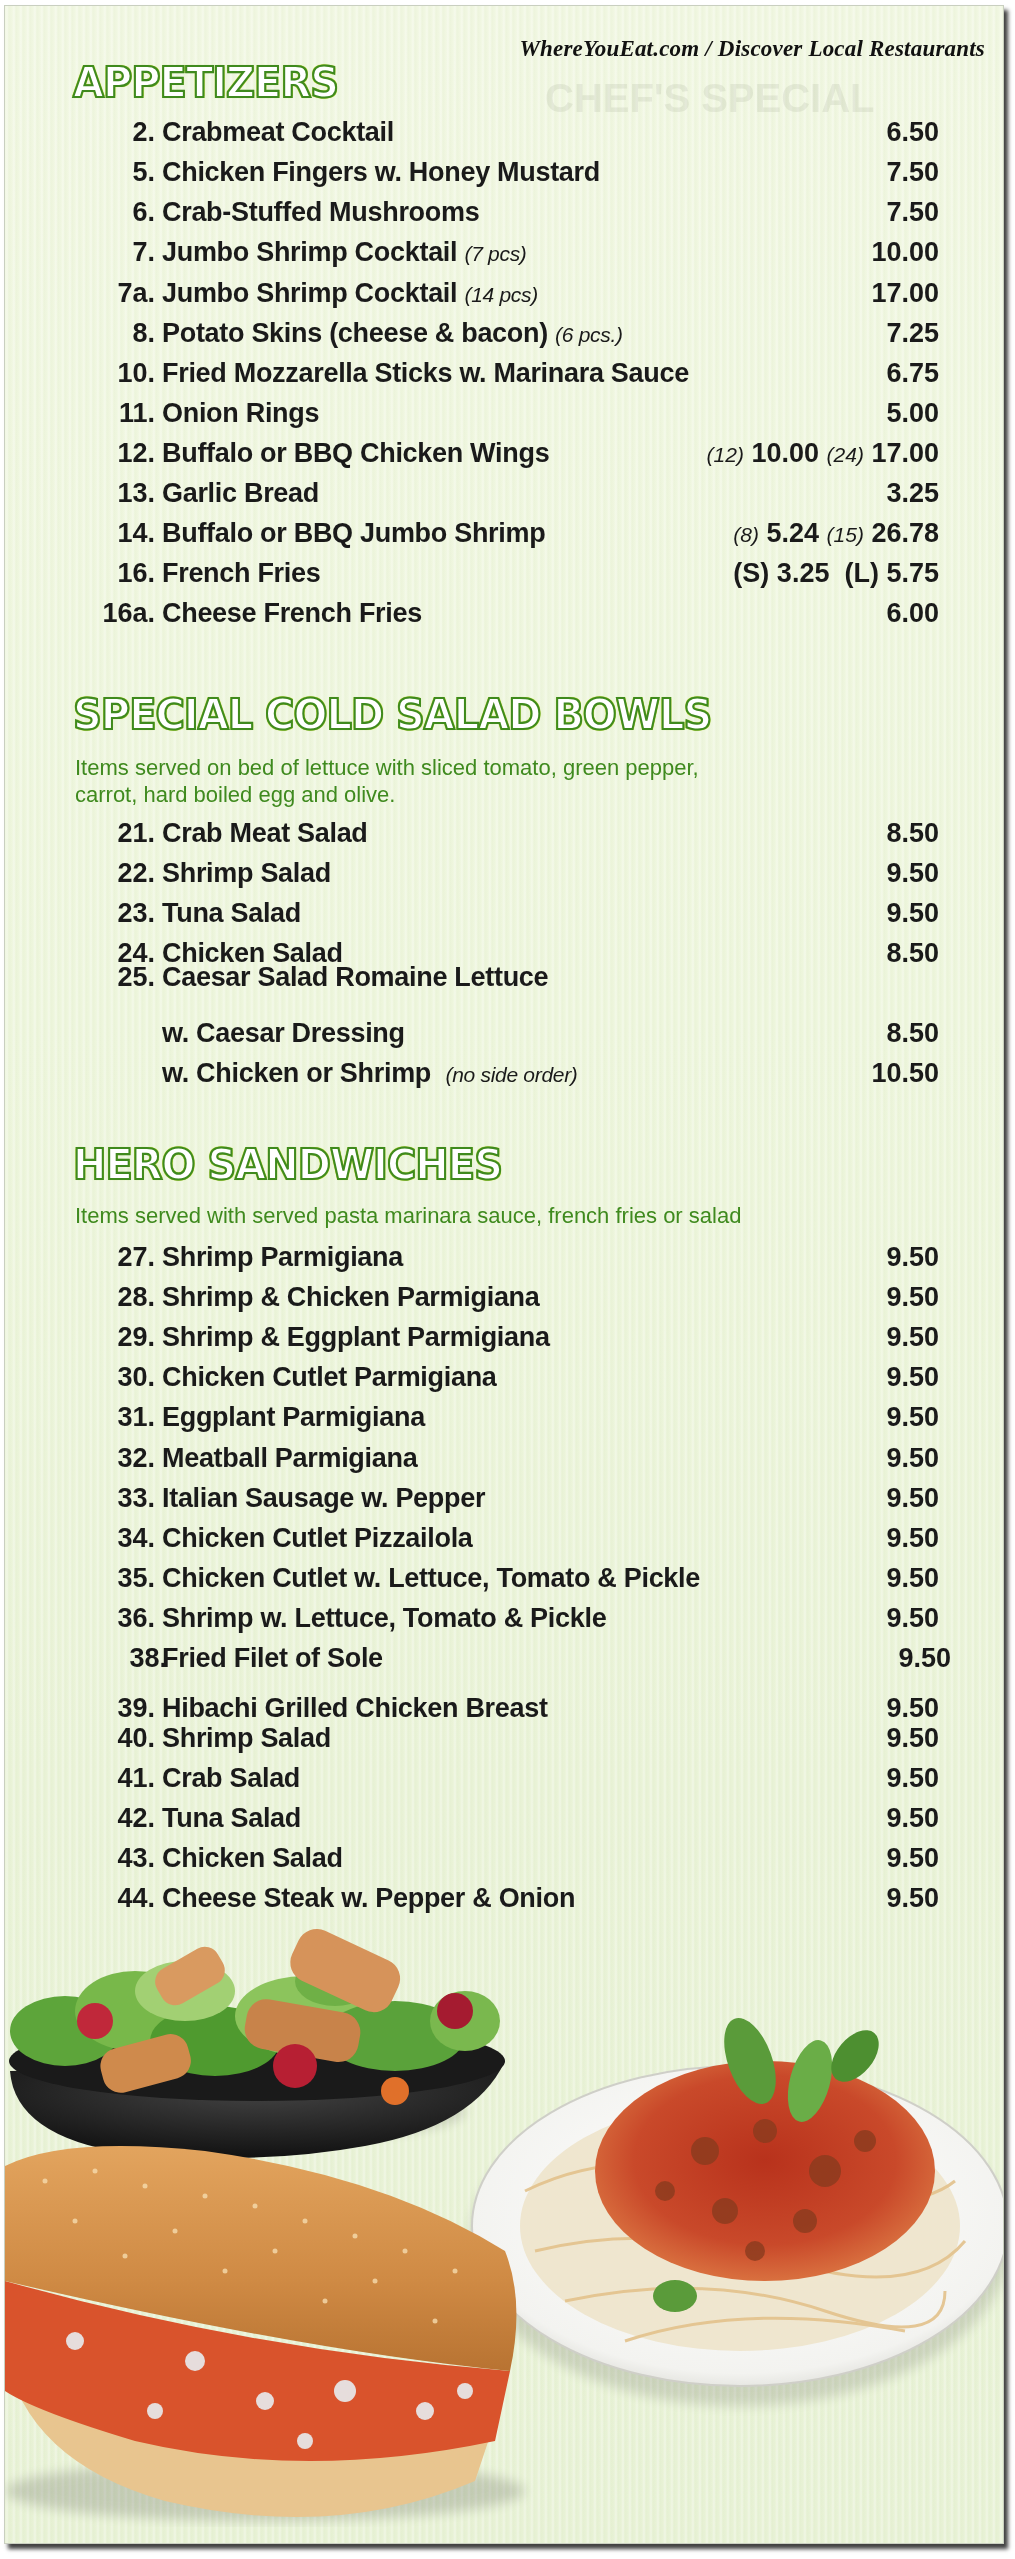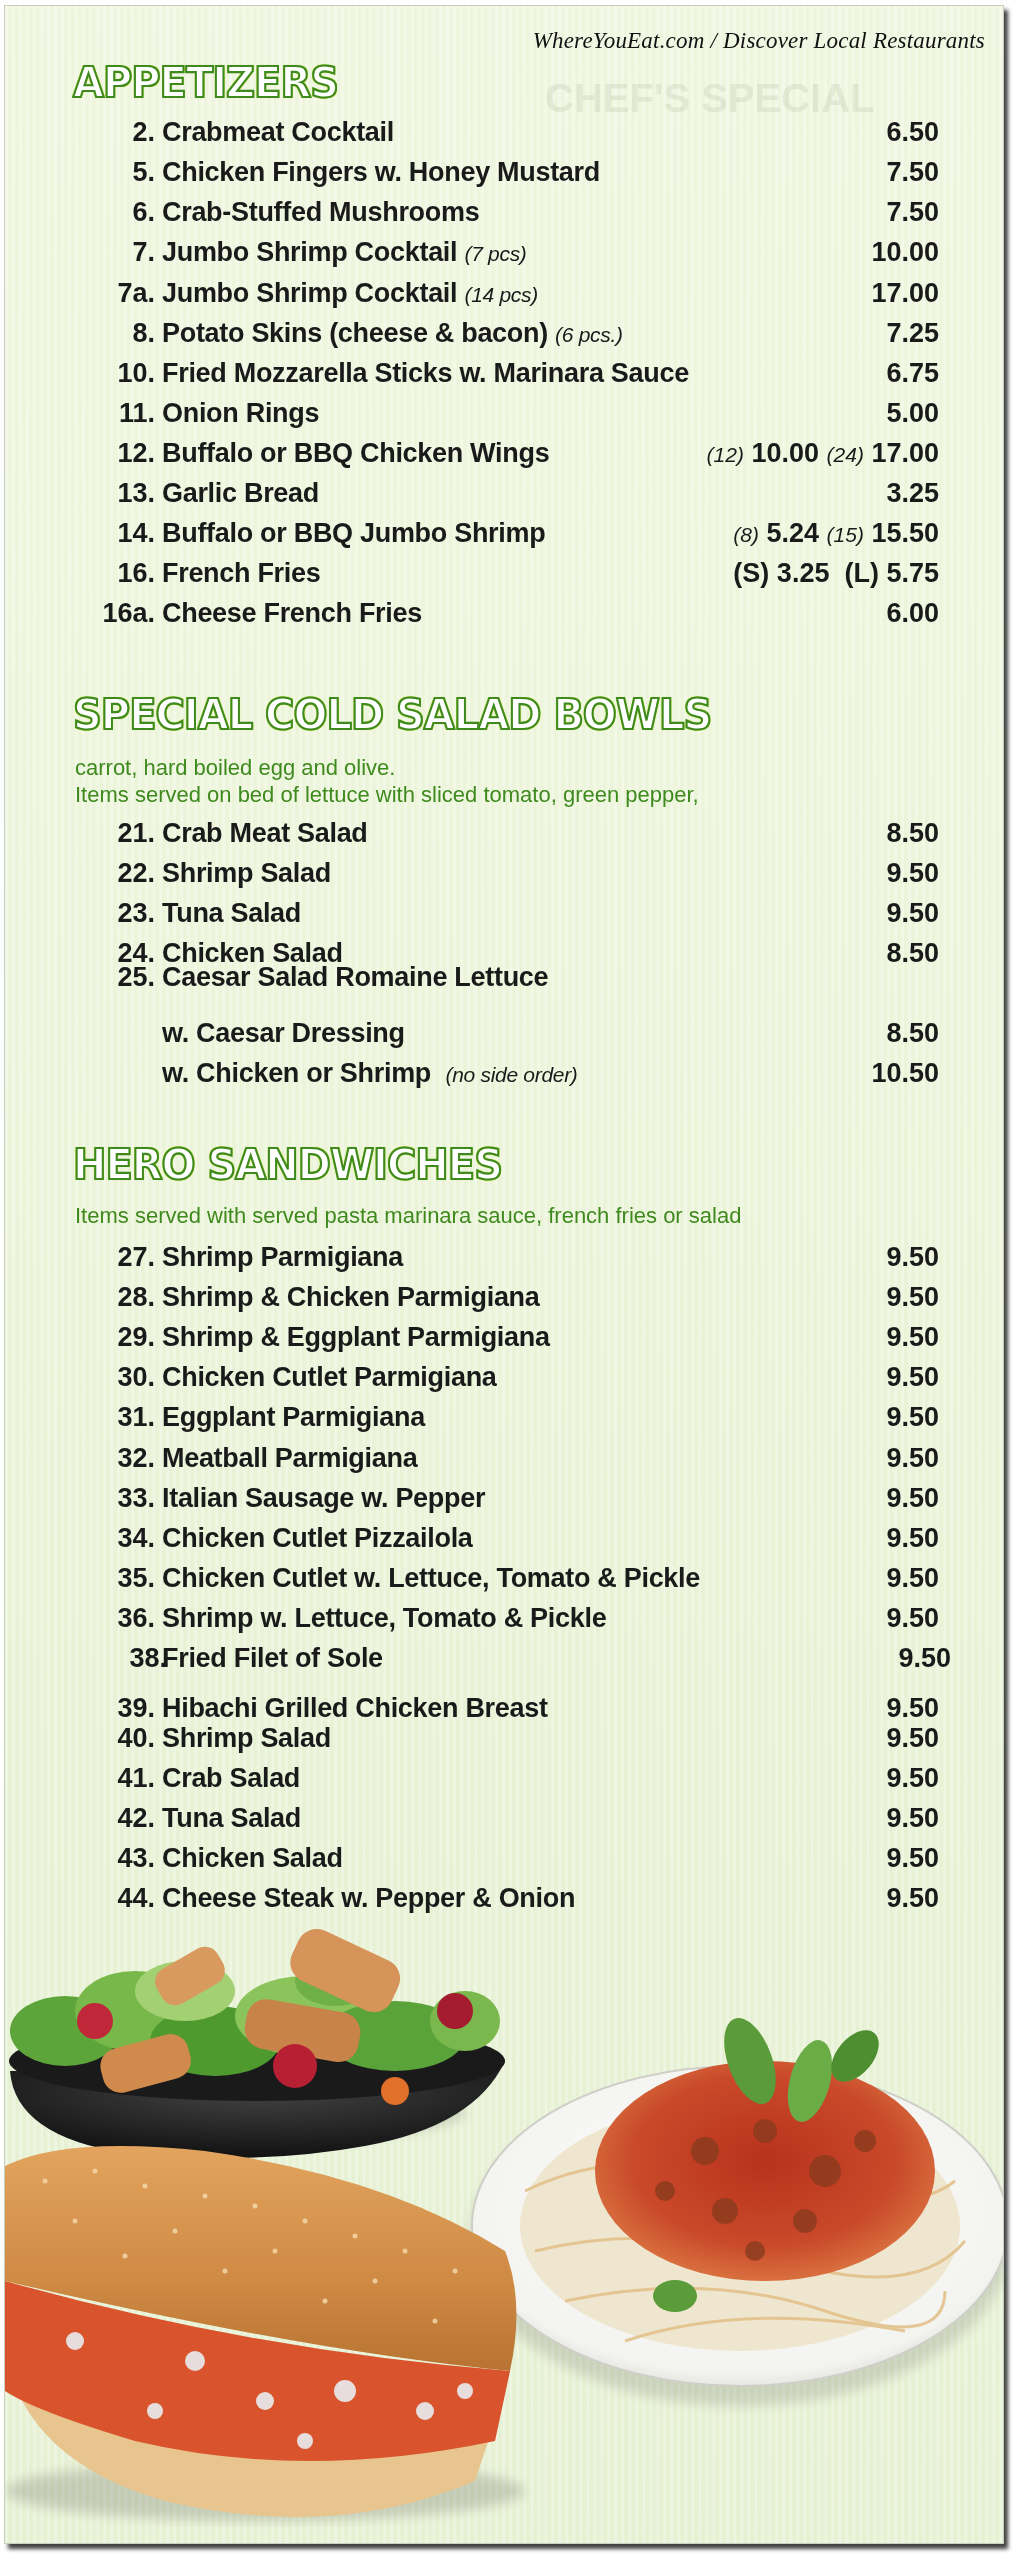--- a/index.html
+++ b/index.html
@@ -15,22 +15,22 @@
         linear-gradient(180deg, #f1f7e2 0%, #eef6dd 40%, #eaf3d8 70%, #e8f2d6 100%);
       border: 1px solid #c9cfc0;
       box-shadow: 4px 5px 4px rgba(0,0,0,0.75);
       overflow: hidden;
     }
     .ghost {
       position: absolute; color: rgba(120,130,110,0.13); font-weight: bold;
       font-family: "Liberation Sans", sans-serif; pointer-events: none; white-space: nowrap;
     }
     .site-title {
-      position: absolute; right: 18px; top: 22px;
-      font-family: "Liberation Serif", serif; font-style: italic; font-weight: normal;
+      position: absolute; right: 18px; top: 30px;
+      font-family: "Liberation Serif", serif; font-style: italic; font-weight: bold;
       font-size: 23px; color: #111; letter-spacing: 0.2px;
     }
     .section-title {
       position: absolute; left: 68px;
       font-family: "DejaVu Sans", sans-serif; font-weight: bold;
       font-size: 40px; letter-spacing: -1px;
       color: #ffffff;
       -webkit-text-stroke: 2px #3f8a1e;
       text-shadow: 0 0 2px #b7d63a, 1px 1px 0 #a9cf2a, -1px -1px 0 #a9cf2a, 1px -1px 0 #a9cf2a, -1px 1px 0 #a9cf2a;
       transform: scaleY(1.05);
@@ -112,40 +112,40 @@
   </div>
   <div class="row" style="top:472px;">
     <span class="num">13.</span>
     <span class="name"><span>Garlic Bread</span></span>
     <span class="price">3.25</span>
   </div>
   <div class="row" style="top:512px;">
     <span class="num">14.</span>
     <span class="name"><span>Buffalo or BBQ Jumbo Shrimp</span></span>
     <span class="price">
-      <span class="qty">(8)</span>&nbsp;<span>5.24</span>&nbsp;<span class="qty">(15)</span>&nbsp;<span>15.50</span>
+      <span class="qty">(8)</span>&nbsp;<span>5.24</span>&nbsp;<span class="qty">(15)</span>&nbsp;<span>26.78</span>
     </span>
   </div>
   <div class="row" style="top:552px;">
     <span class="num">16.</span>
     <span class="name"><span>French Fries</span></span>
     <span class="price">
       <span>(S)</span>&nbsp;<span>3.25</span>&nbsp;&nbsp;<span>(L)</span>&nbsp;<span>5.75</span>
     </span>
   </div>
   <div class="row" style="top:592px;">
     <span class="num">16a.</span>
     <span class="name"><span>Cheese French Fries</span></span>
     <span class="price">6.00</span>
   </div>
 
   <div class="section-title" style="top:684px;">SPECIAL COLD SALAD BOWLS</div>
   <div class="section-note" style="top:748px;">
+    <div>Items served on bed of lettuce with sliced tomato, green pepper,</div>
     <div>carrot, hard boiled egg and olive.</div>
-    <div>Items served on bed of lettuce with sliced tomato, green pepper,</div>
   </div>
 
   <div class="row" style="top:812px;">
     <span class="num">21.</span>
     <span class="name">Crab Meat Salad</span>
     <span class="price">8.50</span>
   </div>
   <div class="row" style="top:852px;">
     <span class="num">22.</span>
     <span class="name">Shrimp Salad</span>

